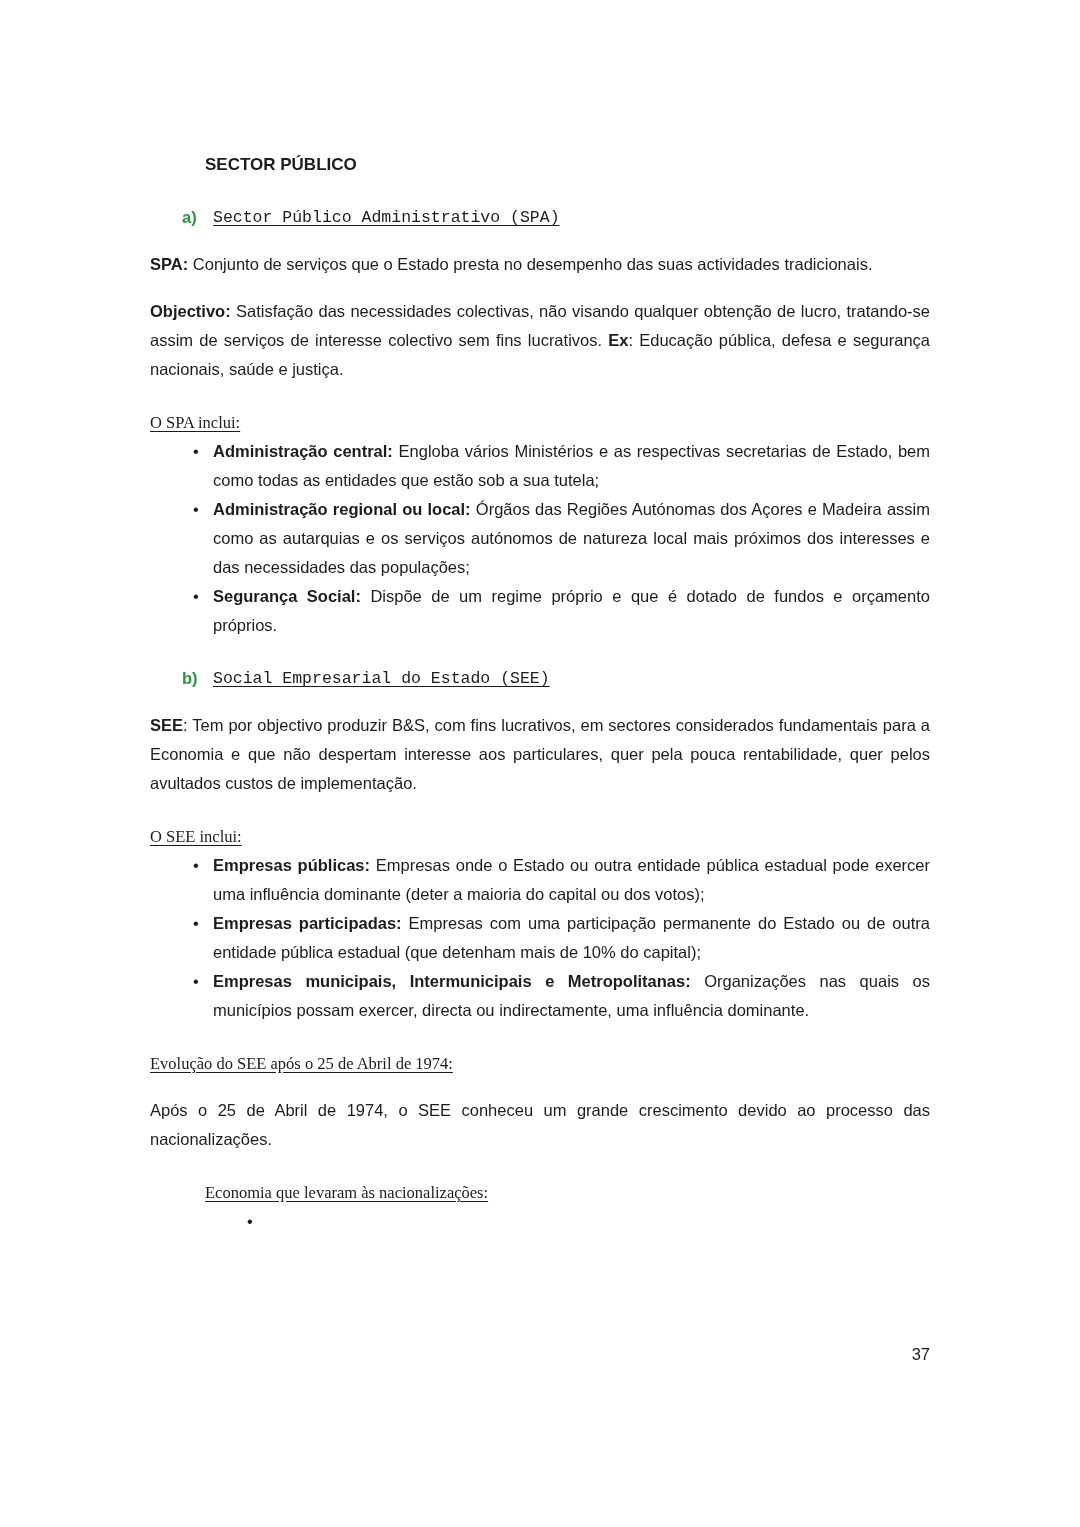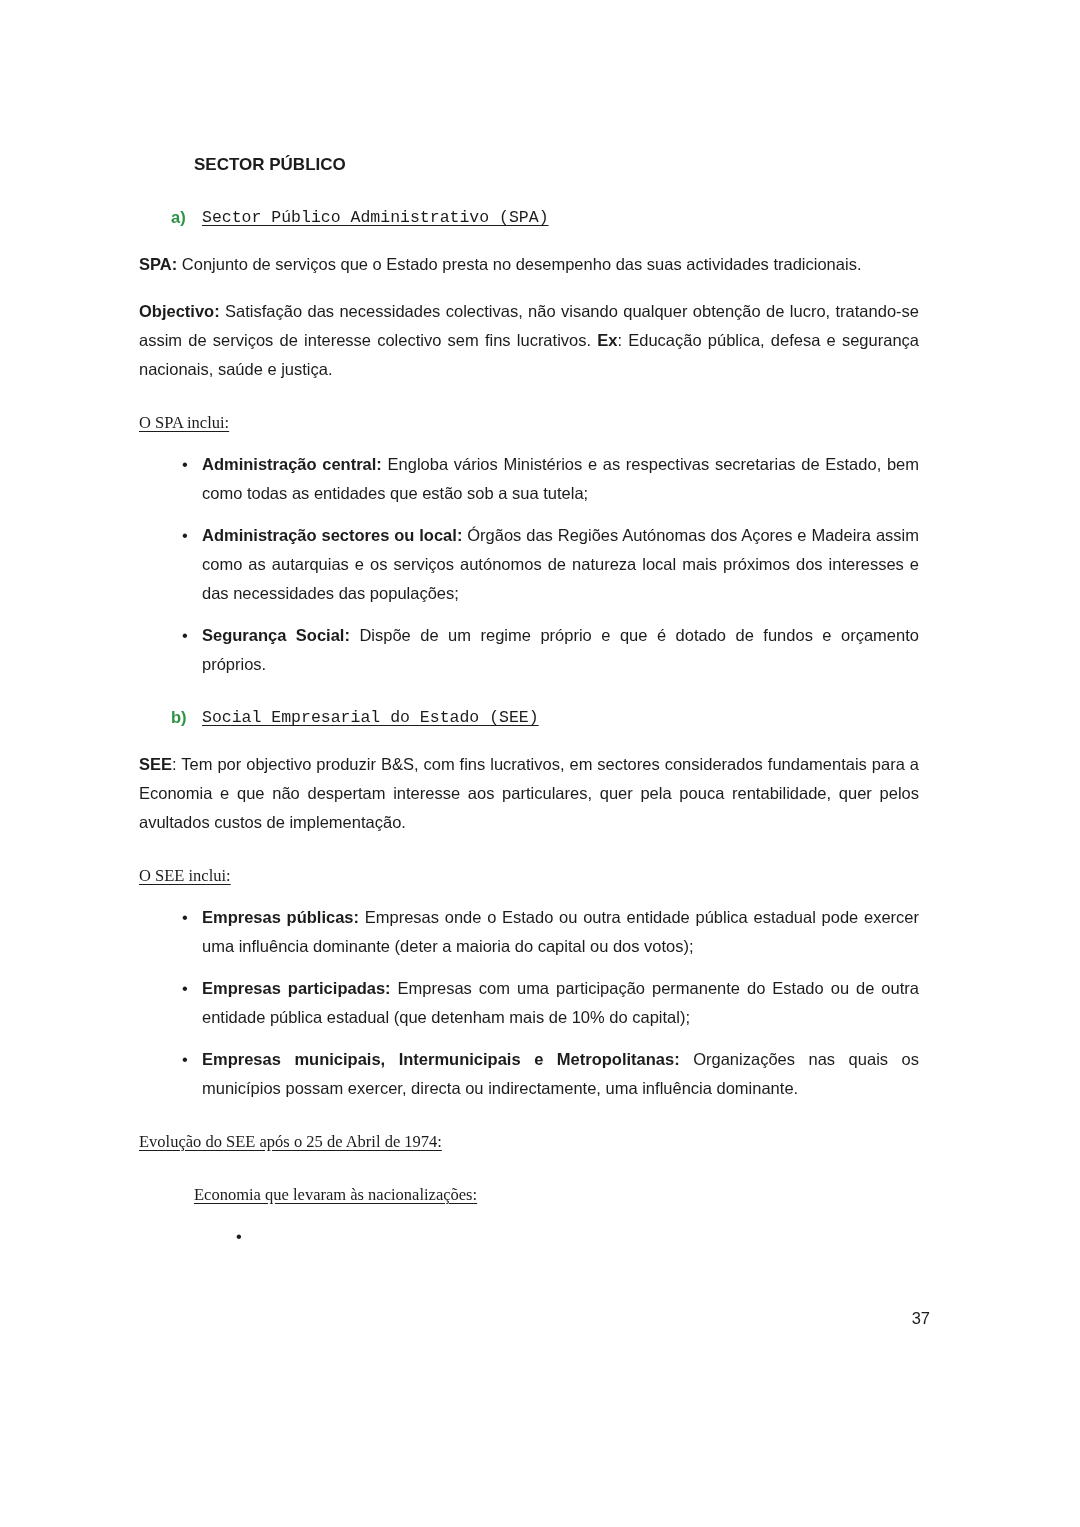--- a/index.html
+++ b/index.html
@@ -7,21 +7,21 @@
     width: 1080px;
     height: 1527px;
     background: #ffffff;
     position: relative;
     font-family: "Liberation Sans", sans-serif;
     color: #1c1c1c;
     overflow: hidden;
   }
   .content {
     position: absolute;
-    left: 139px;
+    left: 150px;
     top: 150px;
     width: 780px;
     font-size: 16.5px;
     line-height: 29px;
   }
   .doc-title {
     font-weight: 700;
     font-size: 17px;
     margin: 0 0 0 55px;
   }
@@ -51,33 +51,32 @@
     text-decoration: underline;
     text-underline-offset: 3px;
     font-family: Liberation Serif, serif;
   }
   .underline-head.indented { margin-left: 55px; }
   .blist { margin: 0; }
   .bitem {
     position: relative;
     padding-left: 63px;
     text-align: justify;
-    margin-top: 13px;
   }
   .bitem > .bullet-marker {
     position: absolute;
     left: 43px;
     top: 0;
   }
   .bitem.nested { padding-left: 122px; }
   .bitem.nested > .bullet-marker { left: 97px; }
   .bullet-marker::before { content: "\2022"; }
   .page-number {
     position: absolute;
-    top: 1309px;
+    top: 1345px;
     right: 150px;
     font-size: 16.5px;
     margin-left: 10px;
   }
 </style>
 </head>
 <body>
 
 <div class="content">
 
@@ -94,21 +93,21 @@
 
   <div class="underline-head">O SPA inclui:</div>
 
   <div class="blist">
     <div class="bitem">
       <span class="bullet-marker"></span>
       <span class="lead-bi">Administração central:</span> <span>Engloba vários Ministérios e as respectivas secretarias de Estado, bem como todas as entidades que estão sob a sua tutela;</span>
     </div>
     <div class="bitem">
       <span class="bullet-marker"></span>
-      <span class="lead-bi">Administração sectores ou local:</span> <span>Órgãos das Regiões Autónomas dos Açores e Madeira assim como as autarquias e os serviços autónomos de natureza local mais próximos dos interesses e das necessidades das populações;</span>
+      <span class="lead-bi">Administração regional ou local:</span> <span>Órgãos das Regiões Autónomas dos Açores e Madeira assim como as autarquias e os serviços autónomos de natureza local mais próximos dos interesses e das necessidades das populações;</span>
     </div>
     <div class="bitem">
       <span class="bullet-marker"></span>
       <span class="lead-bi">Segurança Social:</span> <span>Dispõe de um regime próprio e que é dotado de fundos e orçamento próprios.</span>
     </div>
   </div>
 
   <div class="section-heading">
     <span class="section-marker">b)</span>
     <span class="head-text">Social Empresarial do Estado (SEE)</span>
@@ -128,20 +127,21 @@
       <span class="lead-bi">Empresas participadas:</span> <span>Empresas com uma participação permanente do Estado ou de outra entidade pública estadual (que detenham mais de 10% do capital);</span>
     </div>
     <div class="bitem">
       <span class="bullet-marker"></span>
       <span class="lead-bi">Empresas municipais, Intermunicipais e Metropolitanas:</span> <span>Organizações nas quais os municípios possam exercer, directa ou indirectamente, uma influência dominante.</span>
     </div>
   </div>
 
   <div class="underline-head">Evolução do SEE após o 25 de Abril de 1974:</div>
 
+  <p class="para">Após o 25 de Abril de 1974, o SEE conheceu um grande crescimento devido ao processo das nacionalizações.</p>
 
   <div class="underline-head indented">Economia que levaram às nacionalizações:</div>
 
   <div class="blist">
     <div class="bitem nested">
       <span class="bullet-marker"></span>
     </div>
   </div>
 
 </div>

